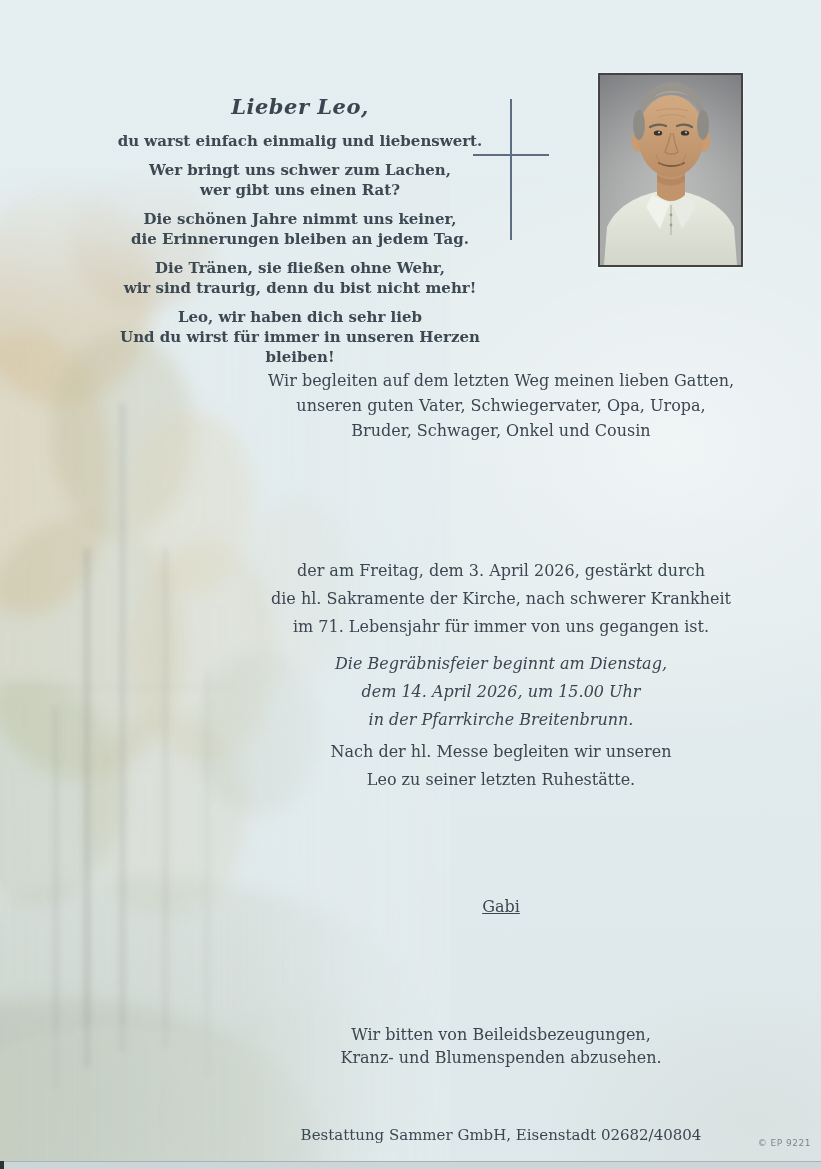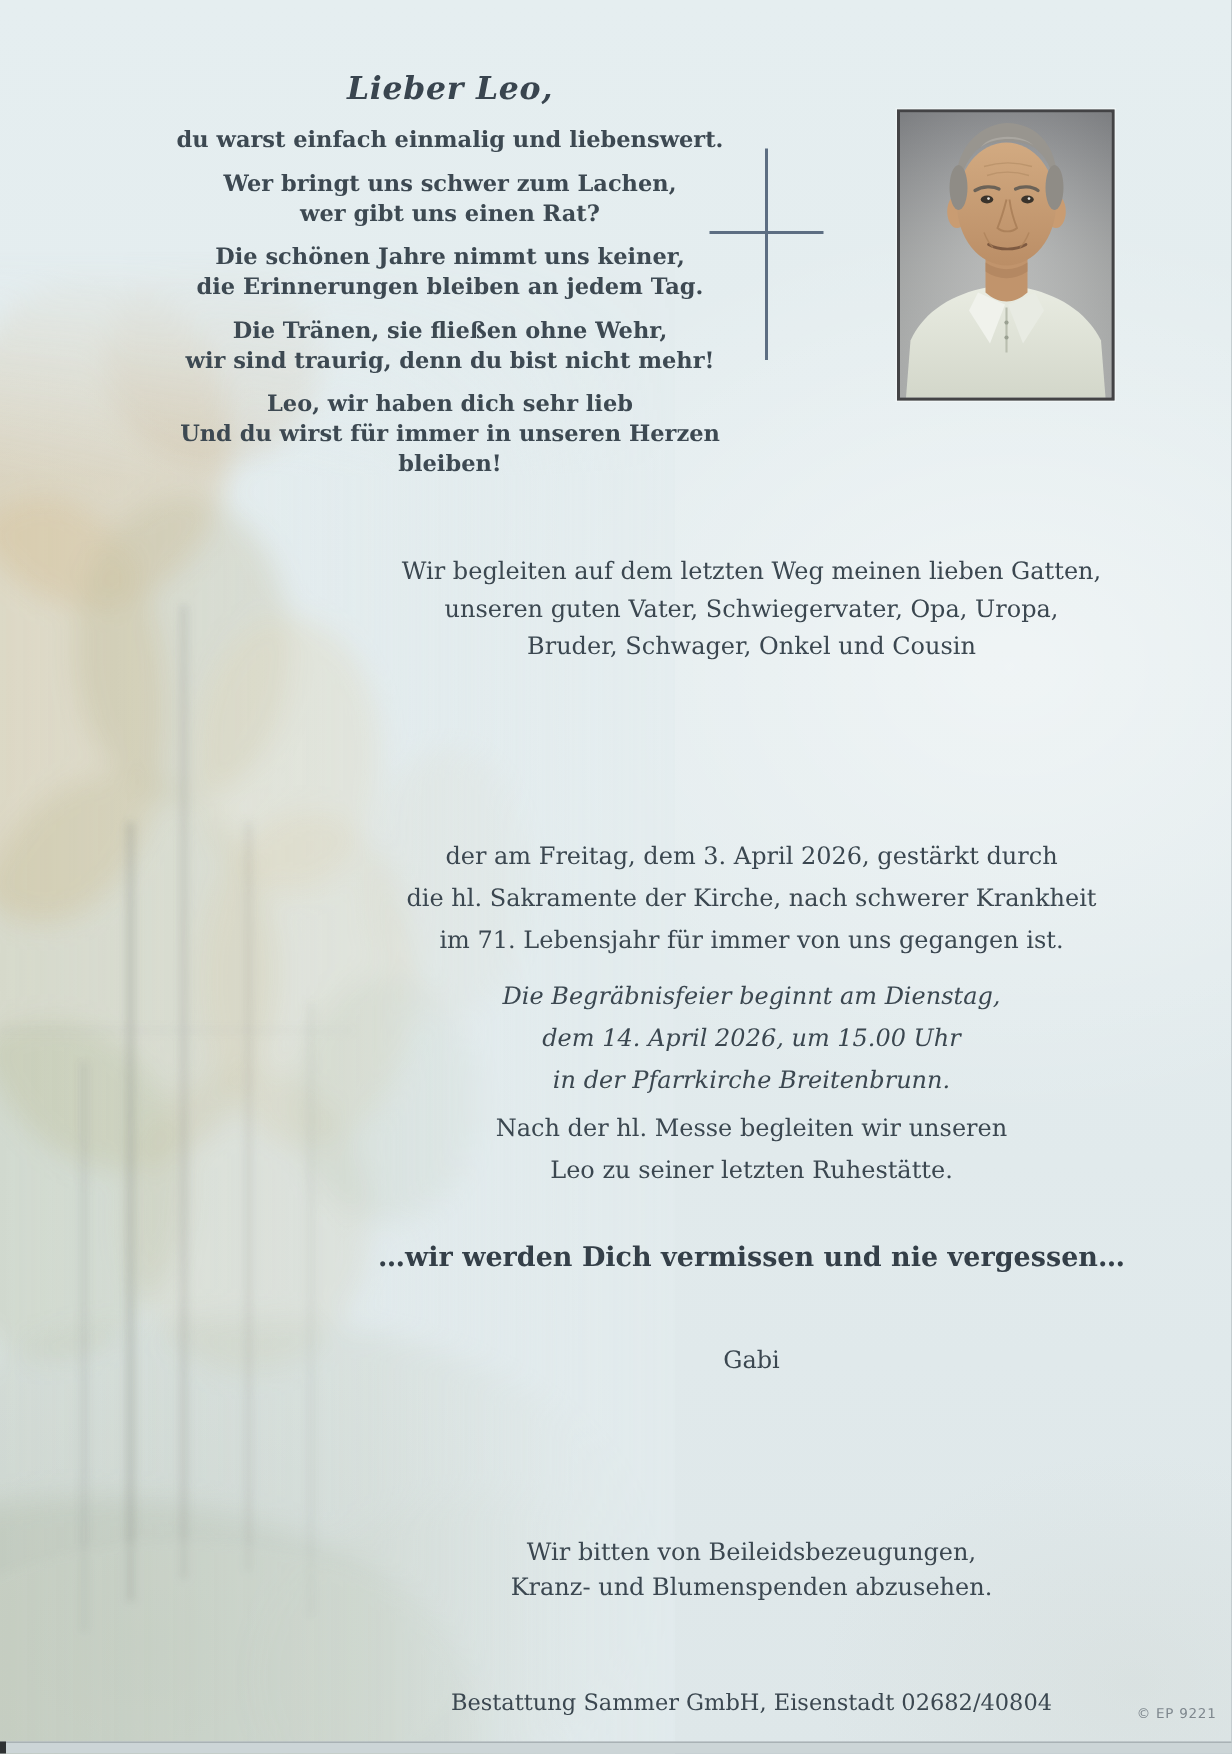--- a/index.html
+++ b/index.html
@@ -12,39 +12,39 @@
       linear-gradient(180deg,#e5eef0 0%, #e2ebed 55%, #dee7e9 100%);
     overflow:hidden;
     font-family:"DejaVu Serif", serif;
     color:#3b4750;
   }
   
   .vineyard { position:absolute; left:0; top:168px; width:450px; height:1001px; opacity:.62; }
   .vineyard svg { display:block; }
   
   .poem { position:absolute; left:88px; top:46px; width:424px; text-align:center; }
-  .poem-title { font-size:21px; font-weight:bold; font-style:italic; letter-spacing:.5px; color:#39454f; margin-bottom:12px; }
+  .poem-title { font-size:21px; font-weight:bold; font-style:italic; letter-spacing:.5px; color:#39454f; margin-bottom:12px;margin-top:48px; }
   .stanza { margin:9px 0; font-size:15px; line-height:20px; font-weight:bold; color:#3d4952; }
   .pl { display:block; }
   
   .cross-v { position:absolute; left:510px; top:99px; width:2px; height:141px; background:#5d6e82; }
   .cross-h { position:absolute; left:473px; top:154px; width:76px; height:2px; background:#5d6e82; }
   
   .photo { position:absolute; left:598px; top:73px; width:145px; height:194px; box-sizing:border-box; border:2px solid #434345; background:#9a9c9e; box-shadow:0 0 0 1px rgba(255,255,255,.35); }
   .photo svg { display:block; }
   
   .sec { position:absolute; left:181px; width:640px; text-align:center; }
   .body-txt { font-size:16px; }
   .sec-intro   { top:368px; line-height:25px; }
   .sec-name    { top:482px; font-size:26px; font-weight:bold; color:#323d46; letter-spacing:.3px; }
   .sec-passing { top:557px; line-height:28px; }
   .sec-funeral { top:650px; line-height:28px;font-style:italic; }
   .sec-mass    { top:738px; line-height:28px; }
   .sec-farewell{ top:828px; font-size:18px; font-weight:bold; color:#343f48; }
-  .sec-mourner { top:897px; }
+  .sec-mourner { top:897px;text-decoration:underline; }
   .sec-family  { top:957px; }
   .sec-request { top:1023px; line-height:23px; }
   .sec-undertaker { top:1126px; font-size:15px; }
   
   .copyright { position:absolute; right:10px; top:1138px; font-size:9px; color:#7d868d; font-family:"DejaVu Sans", sans-serif; letter-spacing:.5px; }
   .scan-strip { position:absolute; left:0; bottom:0; width:100%; height:7px; background:#ccd5d7; border-top:1px solid #a9b2b5; }
   .corner-mark { position:absolute; left:0; bottom:0; width:4px; height:8px; background:#2e3133; }
 </style>
 </head>
 <body>
@@ -207,21 +207,20 @@
     <span class="pl">Die Begräbnisfeier beginnt am Dienstag,</span>
     <span class="pl">dem 14. April 2026, um 15.00 Uhr</span>
     <span class="pl">in der Pfarrkirche Breitenbrunn.</span>
   </div>
 
   <div class="sec sec-mass body-txt">
     <span class="pl">Nach der hl. Messe begleiten wir unseren</span>
     <span class="pl">Leo zu seiner letzten Ruhestätte.</span>
   </div>
 
-  <div class="sec sec-farewell">…wir werden Dich vermissen und nie vergessen…</div>
 
   <div class="sec sec-mourner body-txt">Gabi</div>
 
 
   <div class="sec sec-request body-txt">
     <span class="pl">Wir bitten von Beileidsbezeugungen,</span>
     <span class="pl">Kranz- und Blumenspenden abzusehen.</span>
   </div>
 
   <div class="sec sec-undertaker">Bestattung Sammer GmbH, Eisenstadt 02682/40804</div>

